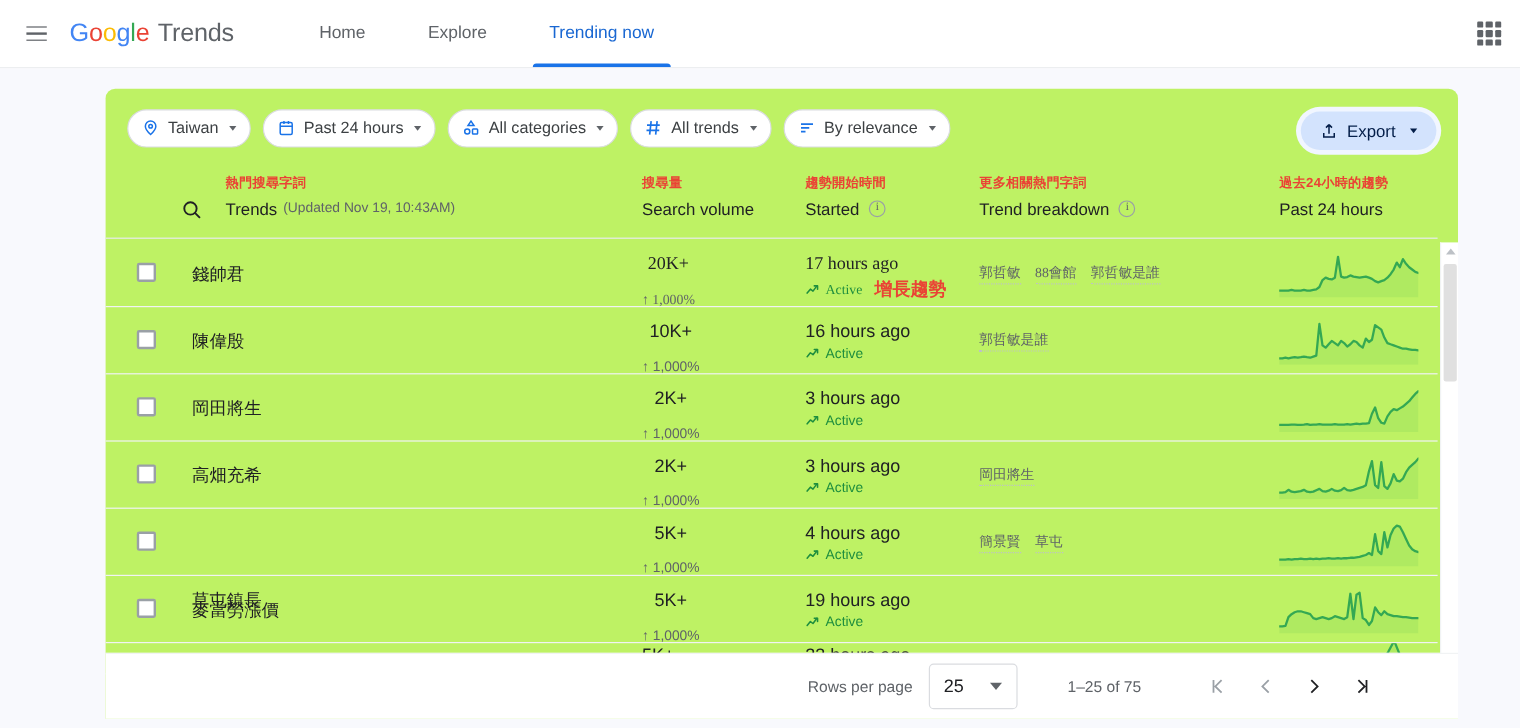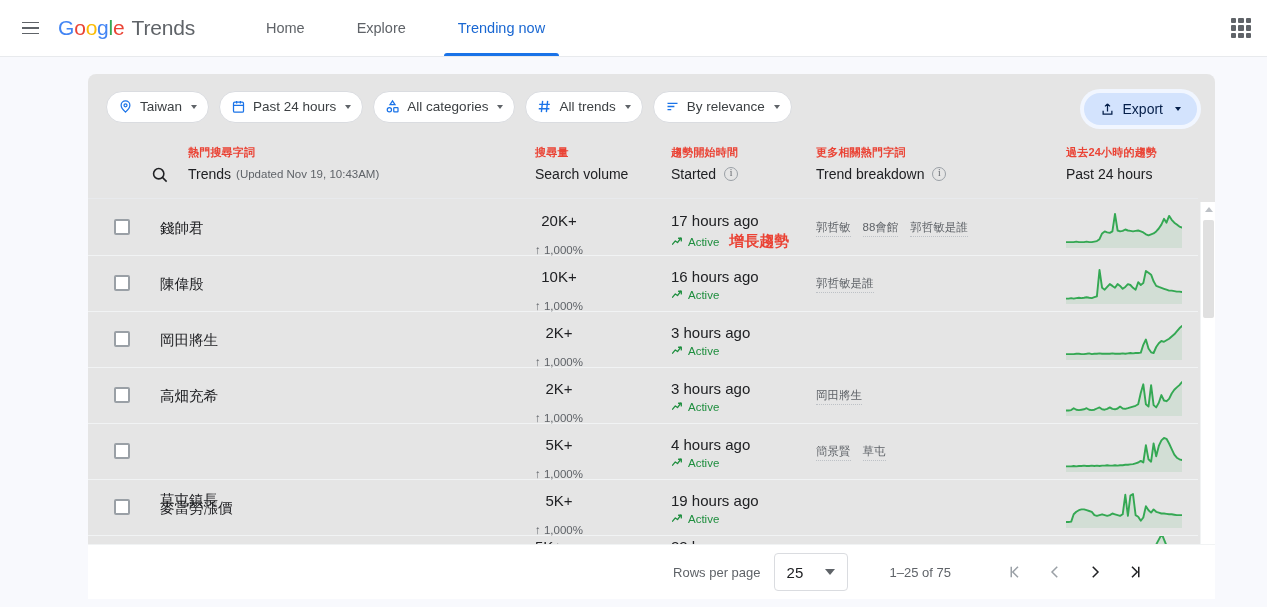--- a/index.html
+++ b/index.html
@@ -54,21 +54,21 @@
   .nav-sep { position: absolute; top: 56px; left: 0; width: 1267px; height: 1px; background: #e8eaed; }
 
   
   .page {
     position: absolute; top: 57px; left: 0;
     width: 1267px; height: 550px; background: #f8f9fd;
   }
   .card {
     position: absolute; left: 88px; top: 17px;
     width: 1127px; height: 525px;
-    background: #e5e5e5; border-radius: 8px 8px 0 0;
+    background: #bef264; border-radius: 8px 8px 0 0;
   }
 
   
   .filterbar {
     position: absolute; top: 0; left: 0; width: 1127px; height: 65px;
     display: flex; align-items: center; padding-left: 18px;
   }
   .chip {
     display: flex; align-items: center; height: 32px;
     border: 1px solid #dadce0; border-radius: 18px;
@@ -332,21 +332,21 @@
       <div class="hdr-txt c-break">
         <span>Trend breakdown</span>
         <span class="info-i">i</span>
       </div>
 
       <div class="ann c-spark">過去24小時的趨勢</div>
       <div class="hdr-txt c-spark">Past 24 hours</div>
     </div>
 
     <div id="rows-host">
-        <div class="row" style="top: 126px;">
+        <div class="row" style="top: 126px; font-family: Liberation Serif, serif;">
           <div class="c-check" style="top:19px;">
             <div class="cb"></div>
           </div>
           <div class="c-title" style="top:19px;"><span class="kw">錢帥君</span></div>
           <div class="c-vol" style="top:12px;">
             <div class="vol-main">20K+</div>
             <div class="vol-sub">↑ 1,000%</div>
           </div>
           <div class="c-start" style="top:12px;">
             <div class="start-main">17 hours ago</div>

